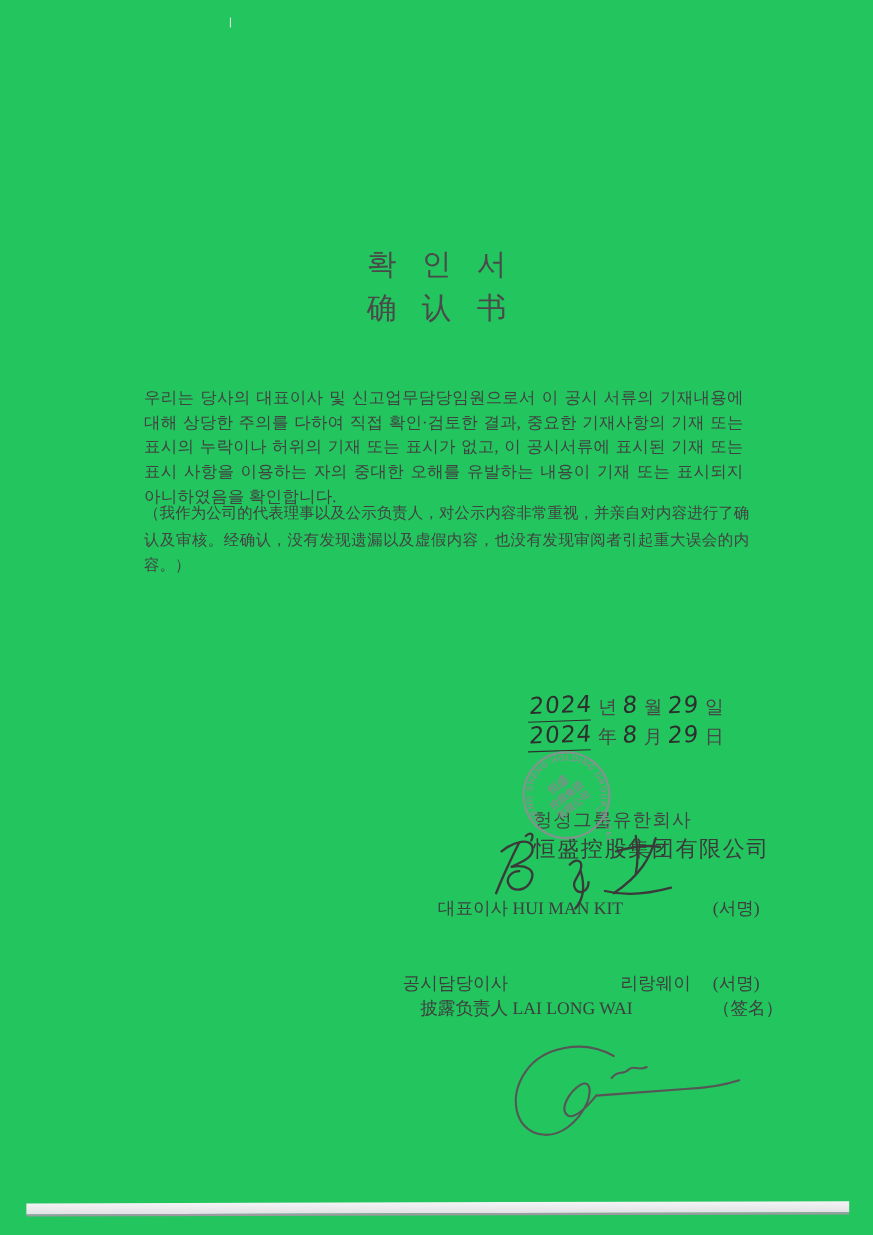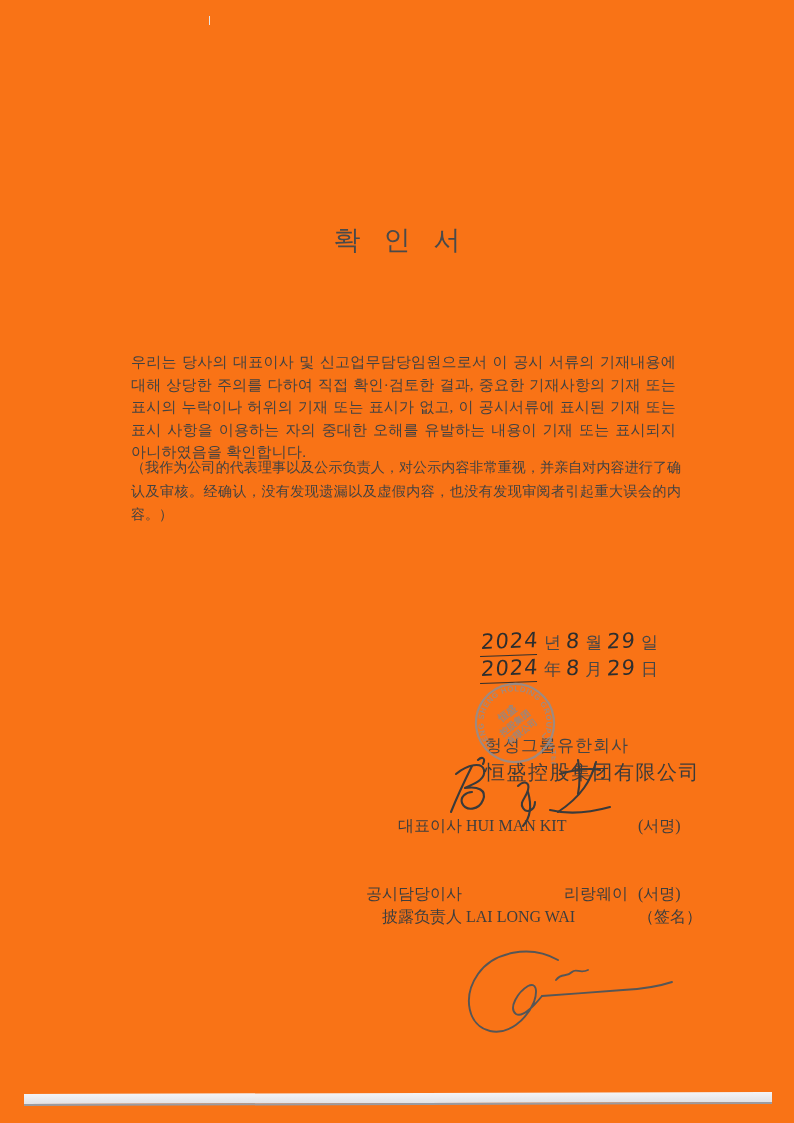--- a/index.html
+++ b/index.html
@@ -1,17 +1,17 @@
 <!DOCTYPE html>
 <html><head>
 <meta charset="utf-8">
 <style>
   html,body{margin:0;padding:0;background:#ffffff;}
   .page{
-    position:relative;width:794px;height:1123px;background:#f97316;overflow:hidden;
+    position:relative;width:794px;height:1123px;background:#22c55e;overflow:hidden;
     font-family:"Liberation Serif","DejaVu Serif",serif;color:#3f3f3f;
   }
   
   .title{position:absolute;left:0;width:794px;text-align:center;font-size:27px;
          letter-spacing:23px;padding-left:23px;box-sizing:border-box;color:#4a4a4a;}
   .title-ko{top:222px;}
   .title-zh{top:262px;}
   
   .para{position:absolute;left:131px;text-align:justify;color:#424242;}
   .para-ko{top:338px;width:545px;font-size:15px;line-height:22.6px;letter-spacing:0.2px;margin-top:13px;}
@@ -32,39 +32,40 @@
   
   .sig1{position:absolute;left:438px;top:752px;width:210px;height:78px;}
   .sig2{position:absolute;left:438px;top:942px;width:240px;height:95px;}
   .stroke{fill:none;stroke:#3a3a3a;stroke-width:2.1;stroke-linecap:round;stroke-linejoin:round;}
   .stroke2{fill:none;stroke:#565656;stroke-width:1.9;stroke-linecap:round;stroke-linejoin:round;}
   
   .signer-line{position:absolute;white-space:nowrap;font-size:16px;color:#3e3e3e;}
   .role{display:inline-block;width:104px;text-align:right;}
   .name{display:inline-block;width:162px;}
   .name.center{text-align:right;font-family:Liberation Serif, serif;}
-  .paren{display:inline-block;margin-left:6px;}
+  .paren{display:inline-block;margin-left:16px;}
   .s1ko{left:358px;top:816px;}
   .s1zh{left:358px;top:840px;}
   .s2ko{left:358px;top:884px;}
   .s2zh{left:358px;top:907px;}
   
   .edge-shadow{position:absolute;left:24px;top:1093px;width:748px;height:10px;
     background:linear-gradient(#f4f4f6,#e2e2e6);border-bottom:2px solid #9b9ba1;
     transform:rotate(-0.15deg);}
   .artifact-line{position:absolute;left:209px;top:16px;width:1px;height:9px;background:#e3e3e3;}
 </style>
 </head>
 <body>
 
 <div class="page">
 
   <div class="artifact-line"></div>
 
   <div class="title title-ko">확인서</div>
+  <div class="title title-zh">确认书</div>
 
   <div class="para para-ko">우리는 당사의 대표이사 및 신고업무담당임원으로서 이 공시 서류의 기재내용에 대해 상당한 주의를 다하여 직접 확인·검토한 결과, 중요한 기재사항의 기재 또는 표시의 누락이나 허위의 기재 또는 표시가 없고, 이 공시서류에 표시된 기재 또는 표시 사항을 이용하는 자의 중대한 오해를 유발하는 내용이 기재 또는 표시되지 아니하였음을 확인합니다.</div>
   <div class="para para-zh">（我作为公司的代表理事以及公示负责人，对公示内容非常重视，并亲自对内容进行了确认及审核。经确认，没有发现遗漏以及虚假内容，也没有发现审阅者引起重大误会的内容。）</div>
 
   <div class="date-block">
     <div class="date-line">
       <span class="hw u">2024</span><span class="unit">년</span><span class="hw">8</span><span class="unit">월</span><span class="hw">29</span><span class="unit">일</span>
     </div>
     <div class="date-line">
       <span class="hw u">2024</span><span class="unit">年</span><span class="hw">8</span><span class="unit">月</span><span class="hw">29</span><span class="unit">日</span>

